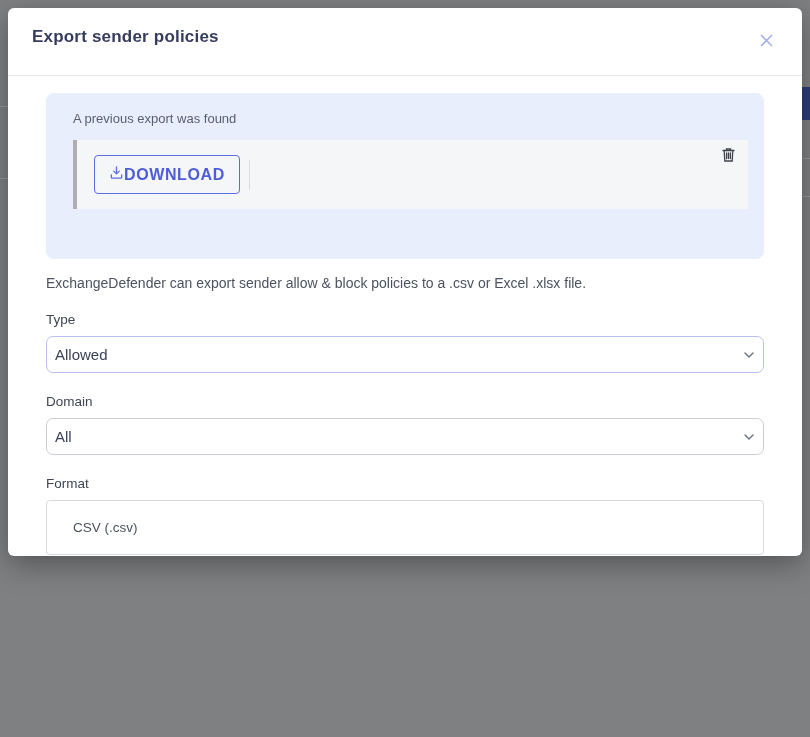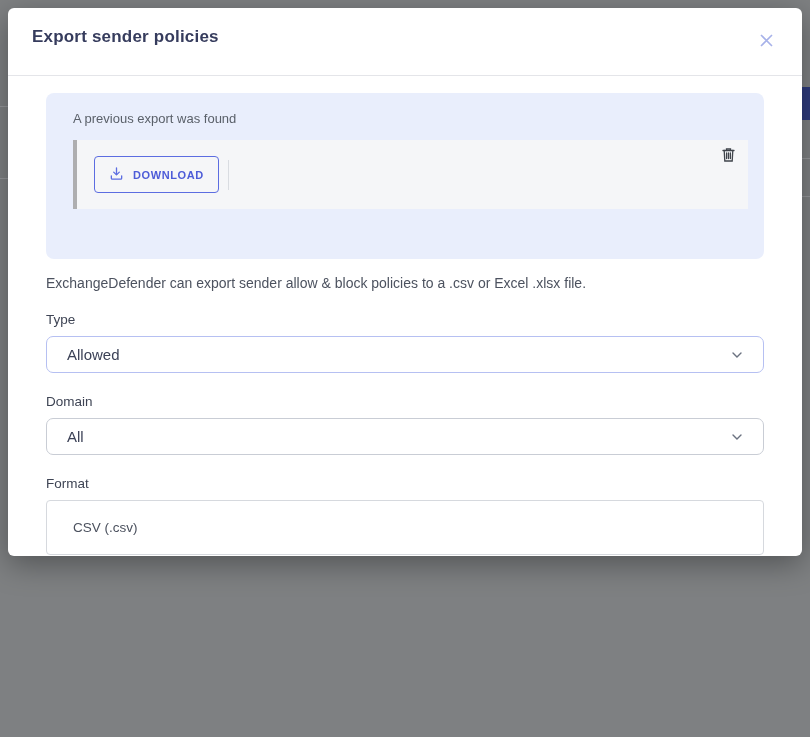--- a/index.html
+++ b/index.html
@@ -68,26 +68,25 @@
     border-left: 4px solid #aeaeb0;
     height: 69px;
     display: flex;
     align-items: center;
     padding-left: 17px;
     position: relative;
   }
   .download-btn {
     display: inline-flex;
     align-items: center;
-    gap: 9px;
     background: transparent;
     border: 1px solid #5c6de1;
     border-radius: 4px;
     color: #4d5cd8;
-    font-size: 11px;
+    font-size: 16px;
     font-weight: 700;
     letter-spacing: 0.6px;
     padding: 9px 14px;
     cursor: pointer;
     font-family: "Liberation Sans", sans-serif;
     text-align: center;
   }
   .panel-sep {
     width: 1px; height: 30px;
     background: #d9dce1;
@@ -120,21 +119,21 @@
     margin-bottom: 9px;
     font-size: 13.5px;
     color: #3e4454;
   }
   .select-box {
     height: 37px;
     border-radius: 7px;
     display: flex;
     align-items: center;
     justify-content: space-between;
-    padding: 0 20px;
+    padding: 0 8px;
     font-size: 15px;
     color: #3c4257;
     cursor: pointer;
     background: #fff;
   }
   .select-type { border: 1px solid #b6c0f2; }
   .select-domain { border: 1px solid #c9cdd5; }
   .chevron { color: #6b7280; line-height: 0; }
 
   .format-card {

